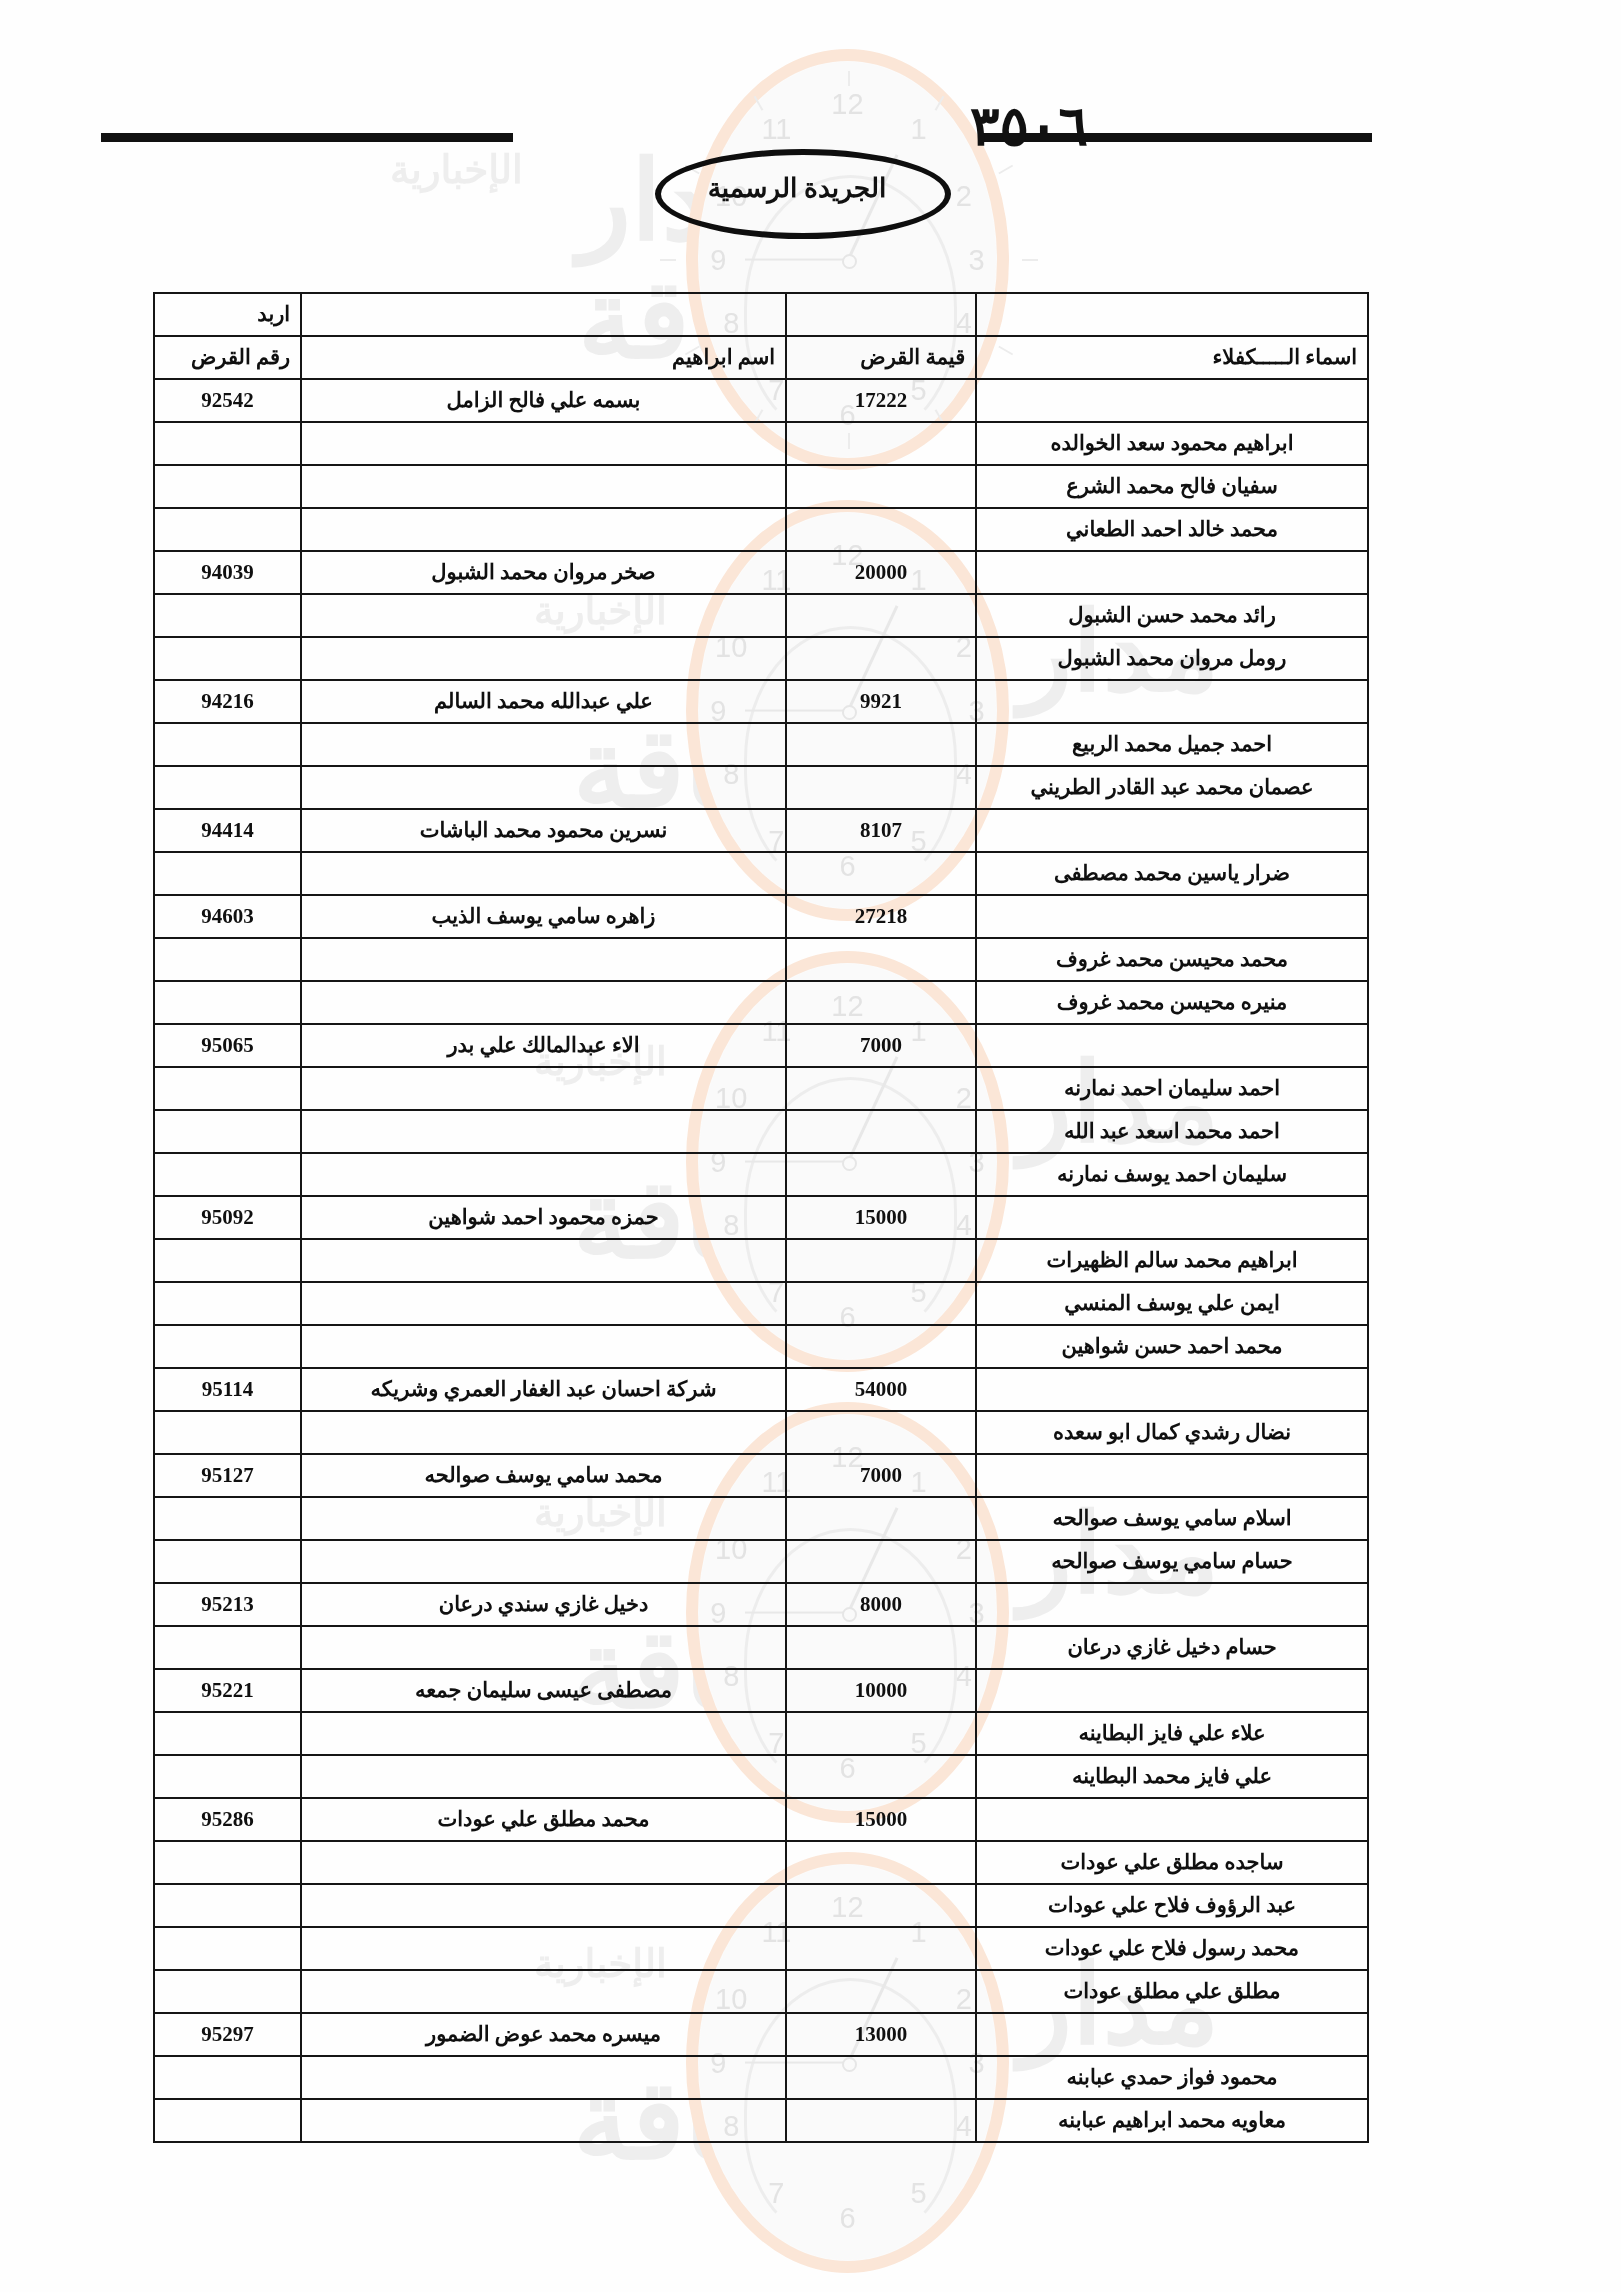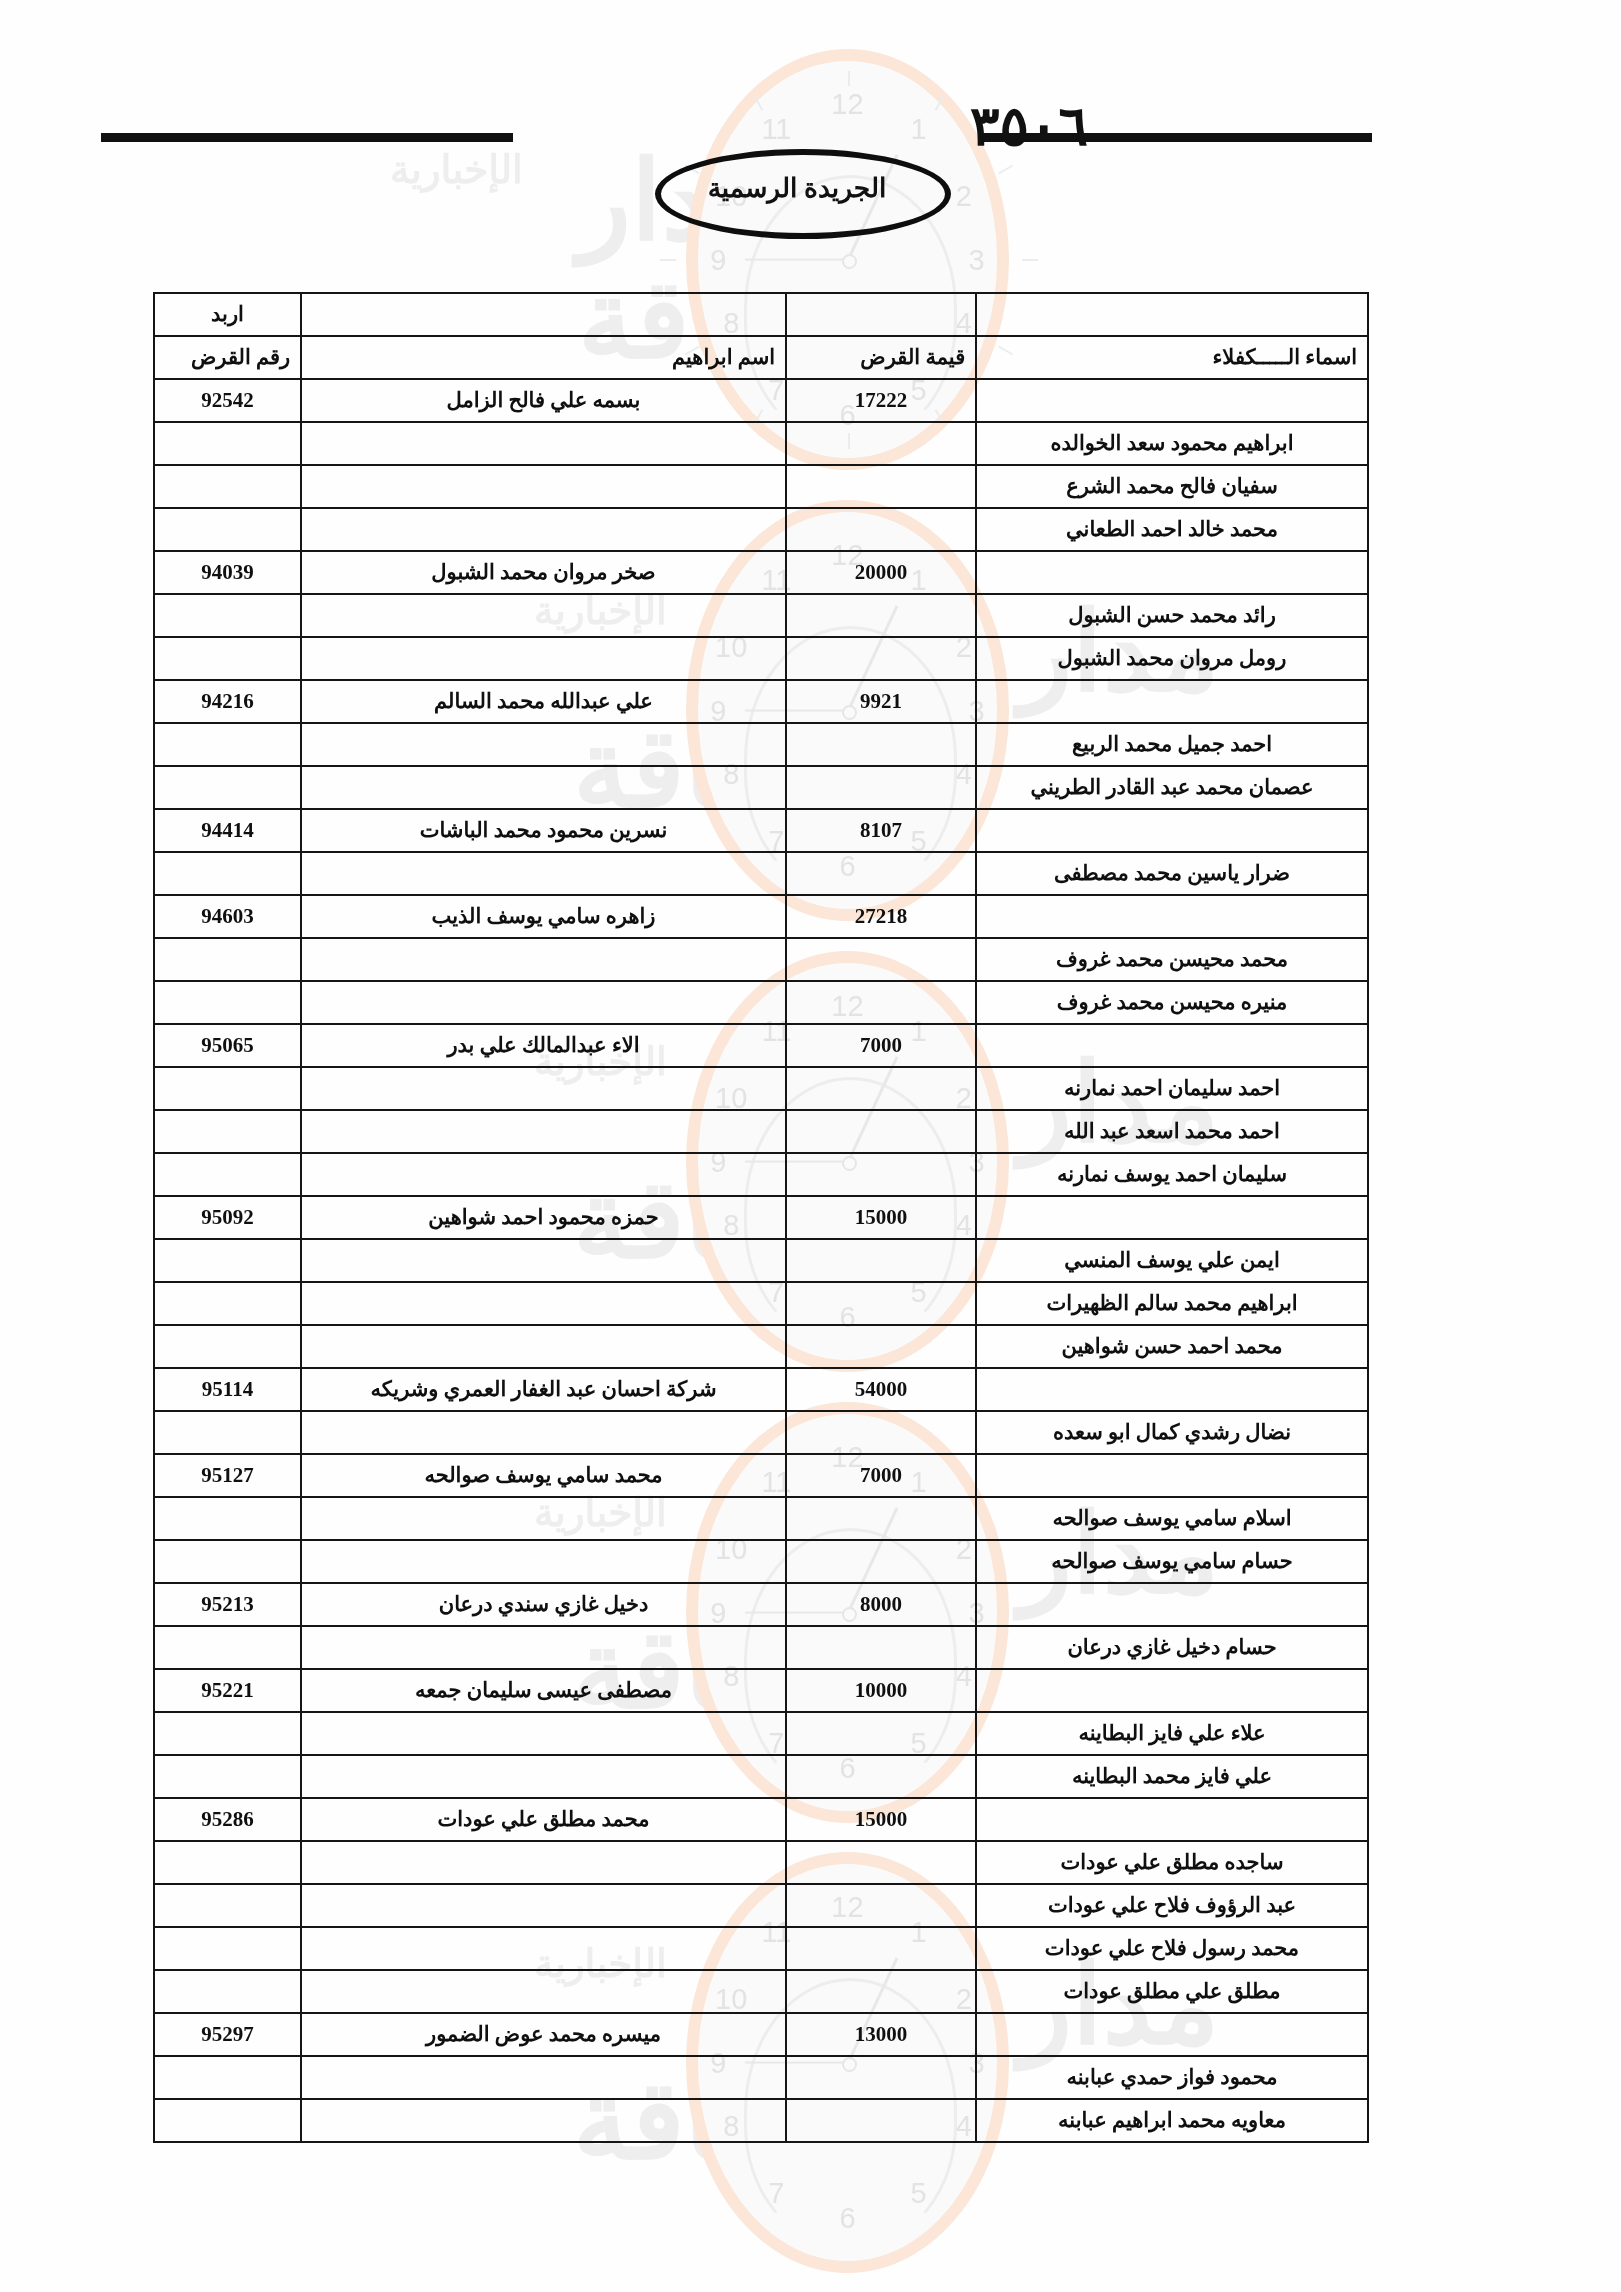--- a/index.html
+++ b/index.html
@@ -168,21 +168,21 @@
   col.c-amount    { width: 190px; }
   col.c-borrower  { width: 485px; }
   col.c-loanno    { width: 147px; }
 
   td.guarantor { text-align: center; }
   td.amount    { text-align: center; font-family: "Liberation Serif", serif; }
   td.borrower  { text-align: center; }
   td.loanno    { text-align: center; font-family: "Liberation Serif", serif; }
 
   td.hdr { font-size: 21.6px; }
-  td.region { text-align: center; font-size: 21.6px; }
+  td.region { text-align: right; font-size: 21.6px; }
   td.empty { }
   .spread { letter-spacing: 0px; }
 </style>
 </head>
 <body>
 
 <div class="page">
 
   <div class="wm-layer">
 
@@ -462,27 +462,27 @@
             <td class="borrower"></td>
             <td class="loanno"></td>
           </tr>
           <tr>
             <td class="guarantor"></td>
             <td class="amount">15000</td>
             <td class="borrower">حمزه محمود احمد شواهين</td>
             <td class="loanno">95092</td>
           </tr>
           <tr>
+            <td class="guarantor">ابراهيم محمد سالم الظهيرات</td>
+            <td class="amount"></td>
+            <td class="borrower"></td>
+            <td class="loanno"></td>
+          </tr>
+          <tr>
             <td class="guarantor">ايمن علي يوسف المنسي</td>
-            <td class="amount"></td>
-            <td class="borrower"></td>
-            <td class="loanno"></td>
-          </tr>
-          <tr>
-            <td class="guarantor">ابراهيم محمد سالم الظهيرات</td>
             <td class="amount"></td>
             <td class="borrower"></td>
             <td class="loanno"></td>
           </tr>
           <tr>
             <td class="guarantor">محمد احمد حسن شواهين</td>
             <td class="amount"></td>
             <td class="borrower"></td>
             <td class="loanno"></td>
           </tr>

